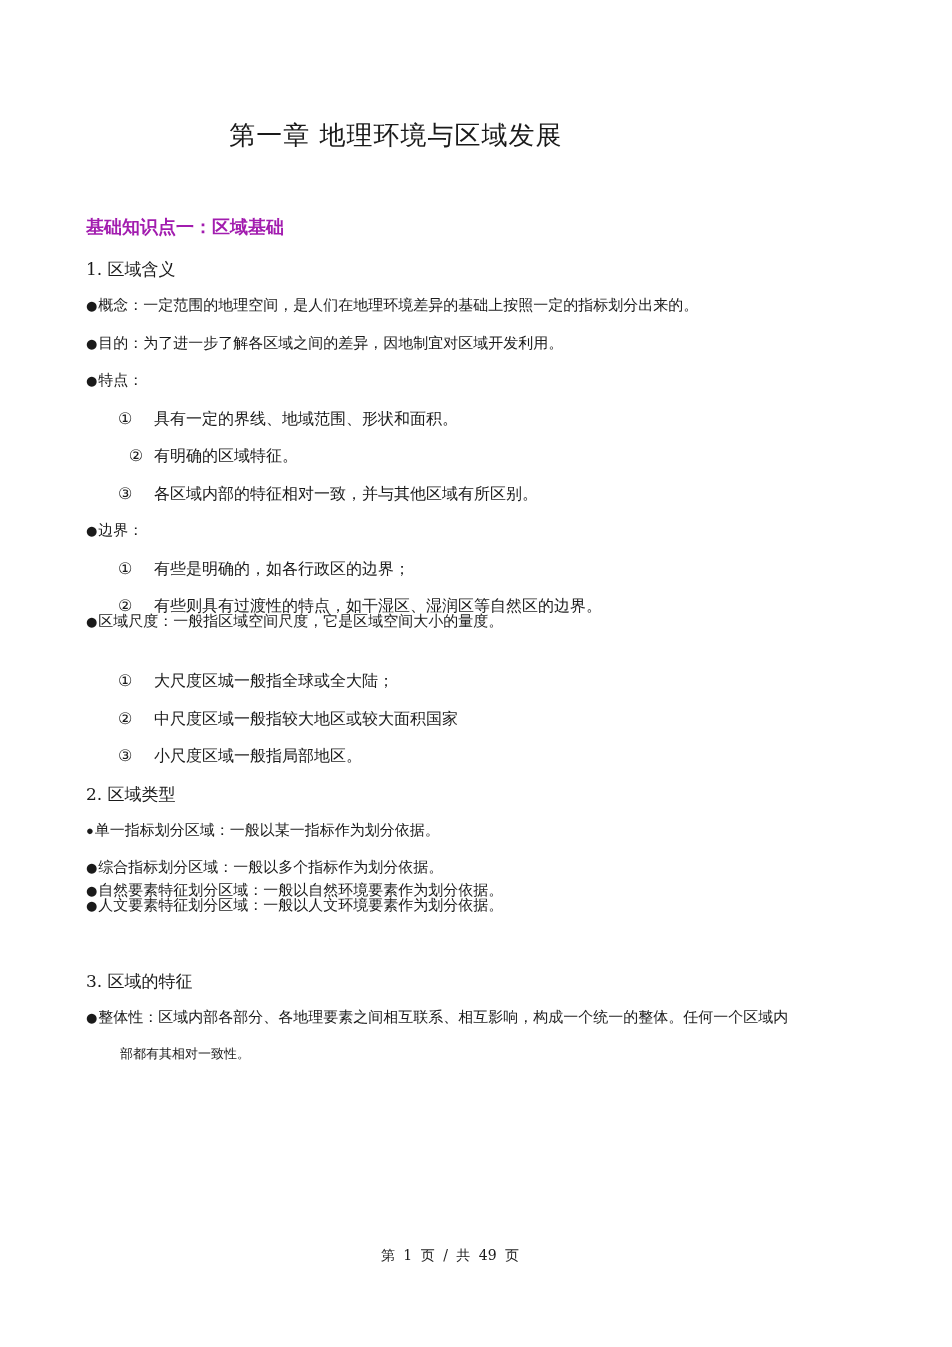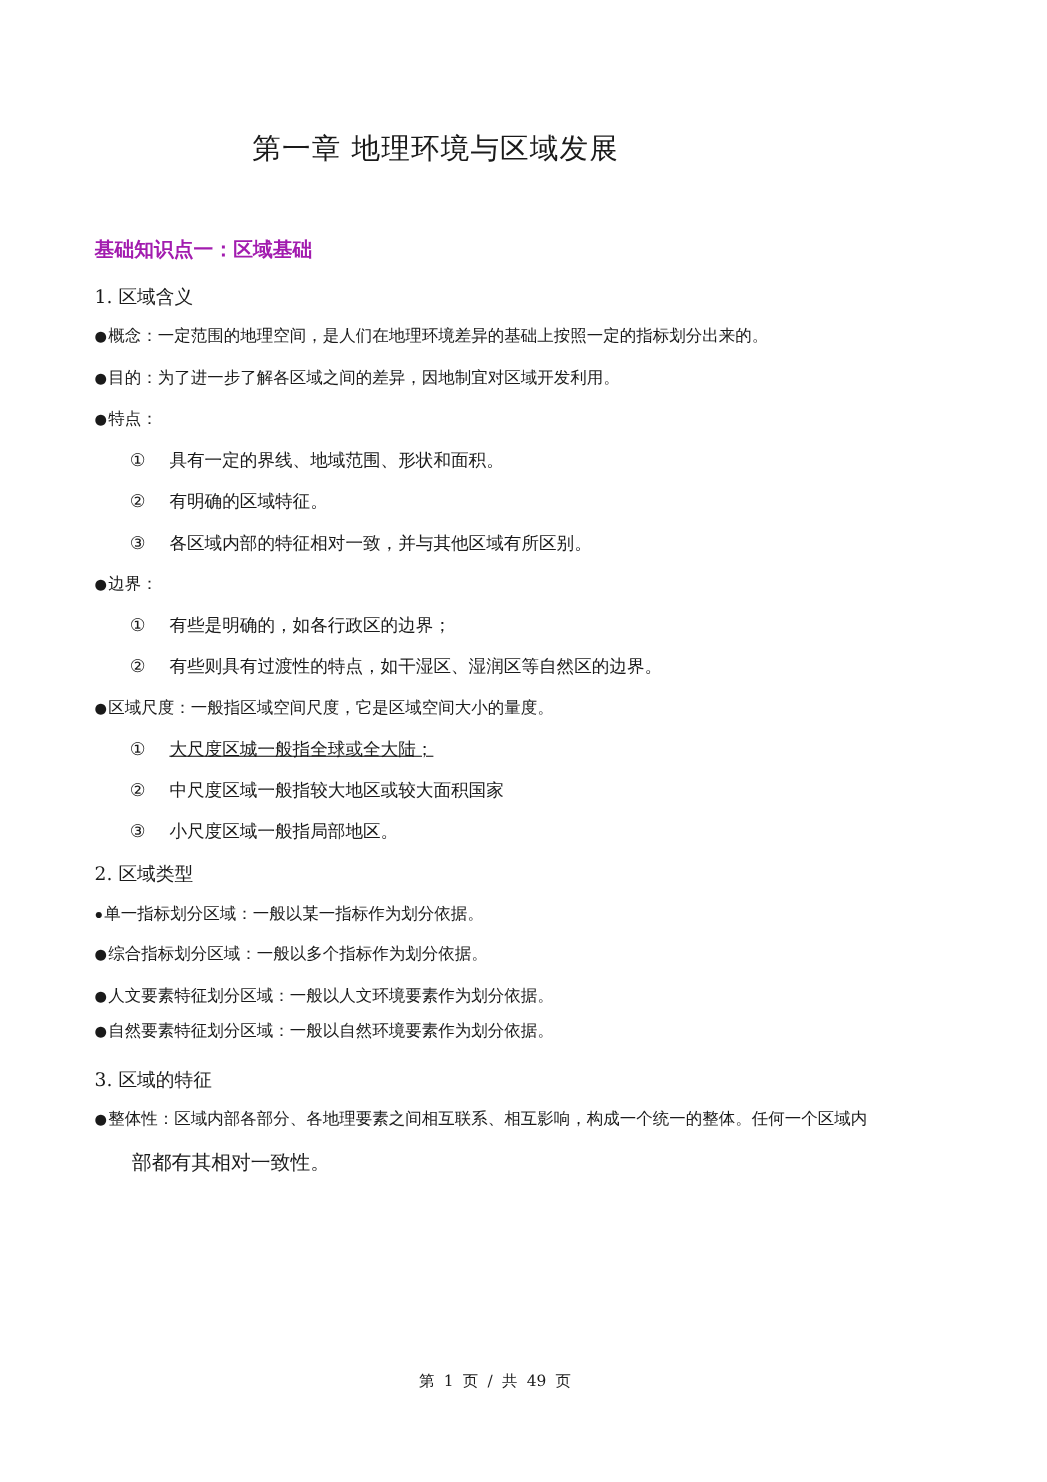--- a/index.html
+++ b/index.html
@@ -7,49 +7,49 @@
          font-family: "DejaVu Serif", "Liberation Serif", serif; color: #1a1a1a; }
   .page-title { position: absolute; left: 0; width: 792px; top: 118px; text-align: center;
                 font-size: 26px; letter-spacing: 1px; }
   .section-heading { position: absolute; left: 86px; top: 215px; font-size: 18px; font-weight: bold;
                      font-family: "DejaVu Sans", "Liberation Sans", sans-serif; }
   .sub-heading { position: absolute; left: 86px; font-size: 17px; }
   .line { position: absolute; left: 86px; font-size: 15px; white-space: nowrap; }
   .line .bullet { font-size: 13px; margin-right: 1px; }
   .item { position: absolute; left: 118px; font-size: 16px; white-space: nowrap; }
   .item .num { display: inline-block; width: 36px; }
-  .cont { position: absolute; left: 120px; font-size: 18px; white-space: nowrap; }
+  .cont { position: absolute; left: 120px; font-size: 13px; white-space: nowrap; }
   .footer { position: absolute; left: 0; width: 900px; top: 1247px; text-align: center; font-size: 14px; word-spacing: 4px; }
 </style>
 </head>
 <body>
 
 <div>
   <div class="page-title">第一章  地理环境与区域发展</div>
   <div class="section-heading" style="color:#a21caf;">基础知识点一：区域基础</div>
 
   <div class="sub-heading" style="top:258px;">1. 区域含义</div>
   <div class="line" style="top:296px;"><span class="bullet">●</span><span>概念：一定范围的地理空间，是人们在地理环境差异的基础上按照一定的指标划分出来的。</span></div>
   <div class="line" style="top:334px;"><span class="bullet">●</span><span>目的：为了进一步了解各区域之间的差异，因地制宜对区域开发利用。</span></div>
   <div class="line" style="top:371px;"><span class="bullet">●</span><span>特点：</span></div>
   <div class="item" style="top:409px;"><span class="num">①</span><span>具有一定的界线、地域范围、形状和面积。</span></div>
-  <div class="item" style="top:446px;"><span class="num">②</span><span>有明确的区域特征。</span></div>
+  <div class="item" style="top:446px;text-align:center;"><span class="num">②</span><span>有明确的区域特征。</span></div>
   <div class="item" style="top:484px;"><span class="num">③</span><span>各区域内部的特征相对一致，并与其他区域有所区别。</span></div>
   <div class="line" style="top:521px;"><span class="bullet">●</span><span>边界：</span></div>
   <div class="item" style="top:559px;font-family:Liberation Serif, serif;"><span class="num">①</span><span>有些是明确的，如各行政区的边界；</span></div>
   <div class="item" style="top:596px;"><span class="num">②</span><span>有些则具有过渡性的特点，如干湿区、湿润区等自然区的边界。</span></div>
-  <div class="line" style="top:634px;"><span class="bullet">●</span><span>区域尺度：一般指区域空间尺度，它是区域空间大小的量度。</span></div>
-  <div class="item" style="top:671px;text-decoration:underline;"><span class="num">①</span><span>大尺度区城一般指全球或全大陆；</span></div>
+  <div class="line" style="top:612px;"><span class="bullet">●</span><span>区域尺度：一般指区域空间尺度，它是区域空间大小的量度。</span></div>
+  <div class="item" style="top:671px;"><span class="num">①</span><span>大尺度区城一般指全球或全大陆；</span></div>
   <div class="item" style="top:709px;"><span class="num">②</span><span>中尺度区域一般指较大地区或较大面积国家</span></div>
   <div class="item" style="top:746px;"><span class="num">③</span><span>小尺度区域一般指局部地区。</span></div>
 
   <div class="sub-heading" style="top:783px;">2. 区域类型</div>
   <div class="line" style="top:821px;font-family:Liberation Mono, monospace;"><span class="bullet">●</span><span>单一指标划分区域：一般以某一指标作为划分依据。</span></div>
   <div class="line" style="top:858px;"><span class="bullet">●</span><span>综合指标划分区域：一般以多个指标作为划分依据。</span></div>
   <div class="line" style="top:896px;"><span class="bullet">●</span><span>人文要素特征划分区域：一般以人文环境要素作为划分依据。</span></div>
-  <div class="line" style="top:928px;"><span class="bullet">●</span><span>自然要素特征划分区域：一般以自然环境要素作为划分依据。</span></div>
+  <div class="line" style="top:881px;"><span class="bullet">●</span><span>自然要素特征划分区域：一般以自然环境要素作为划分依据。</span></div>
 
   <div class="sub-heading" style="top:970px;">3. 区域的特征</div>
   <div class="line" style="top:1008px;"><span class="bullet">●</span><span>整体性：区域内部各部分、各地理要素之间相互联系、相互影响，构成一个统一的整体。任何一个区域内</span></div>
   <div class="cont" style="top:1045px;">部都有其相对一致性。</div>
 
   <div class="footer">第 1 页 / 共 49 页</div>
 </div>
 
 </body></html>

